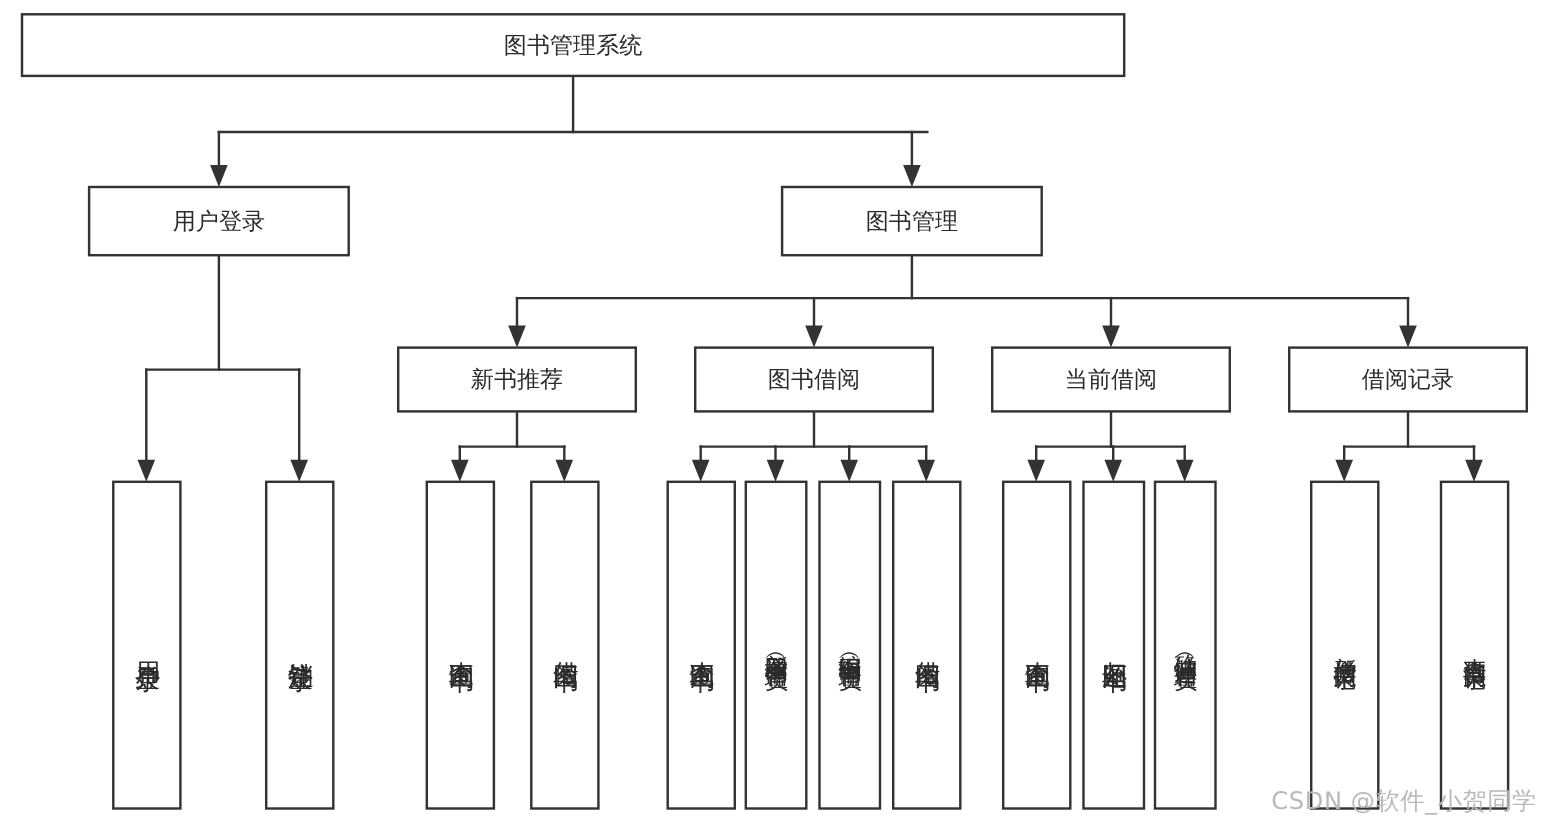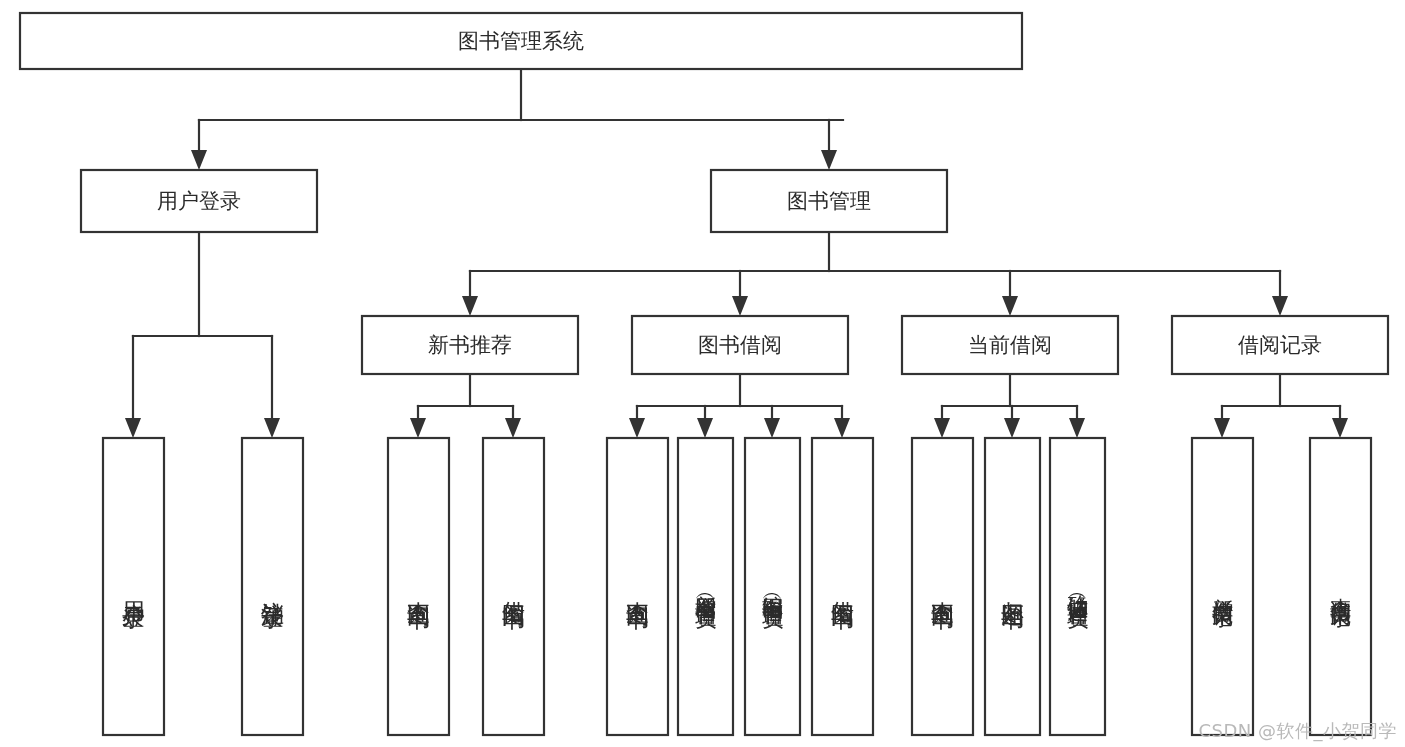--- a/index.html
+++ b/index.html
@@ -64,21 +64,21 @@
     letter-spacing: 2px;
     color: #2b2b2b;
     white-space: nowrap;
     text-align: center;
   }
   .watermark {
     position: absolute;
     right: 8px;
     bottom: 4px;
     font-family: "DejaVu Sans", "Liberation Sans", sans-serif;
-    font-size: 18px;
+    font-size: 22px;
     color: #b9b9b9;
     letter-spacing: 0.5px;
     white-space: nowrap;
   }
 </style>
 </head>
 <body>
 
 <div id="diagram-root">
 

